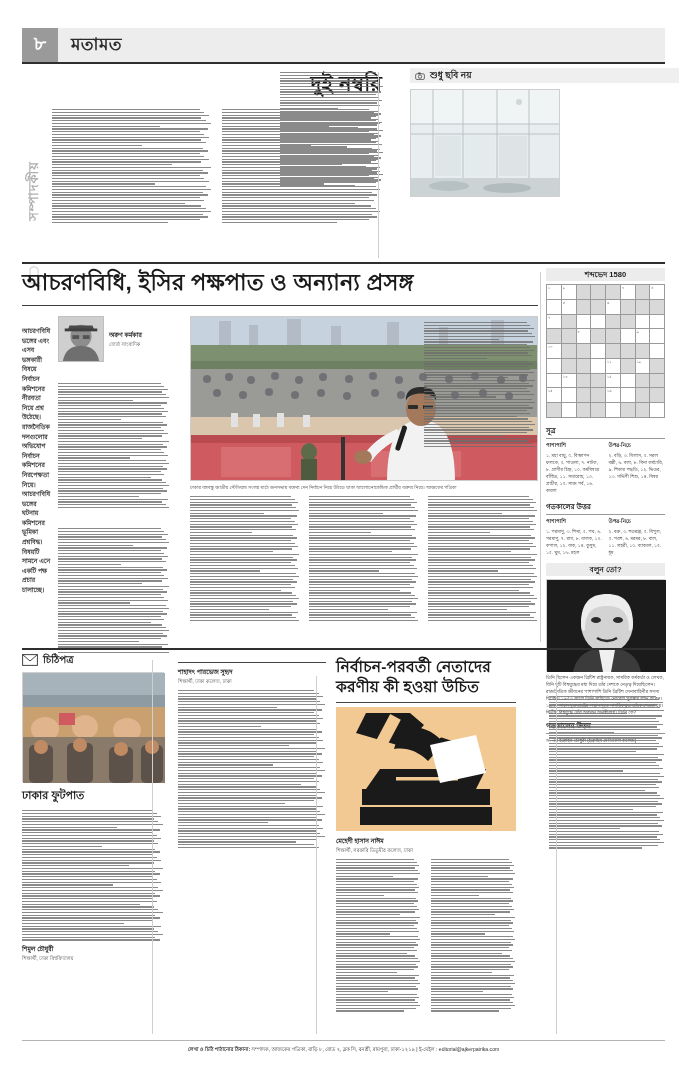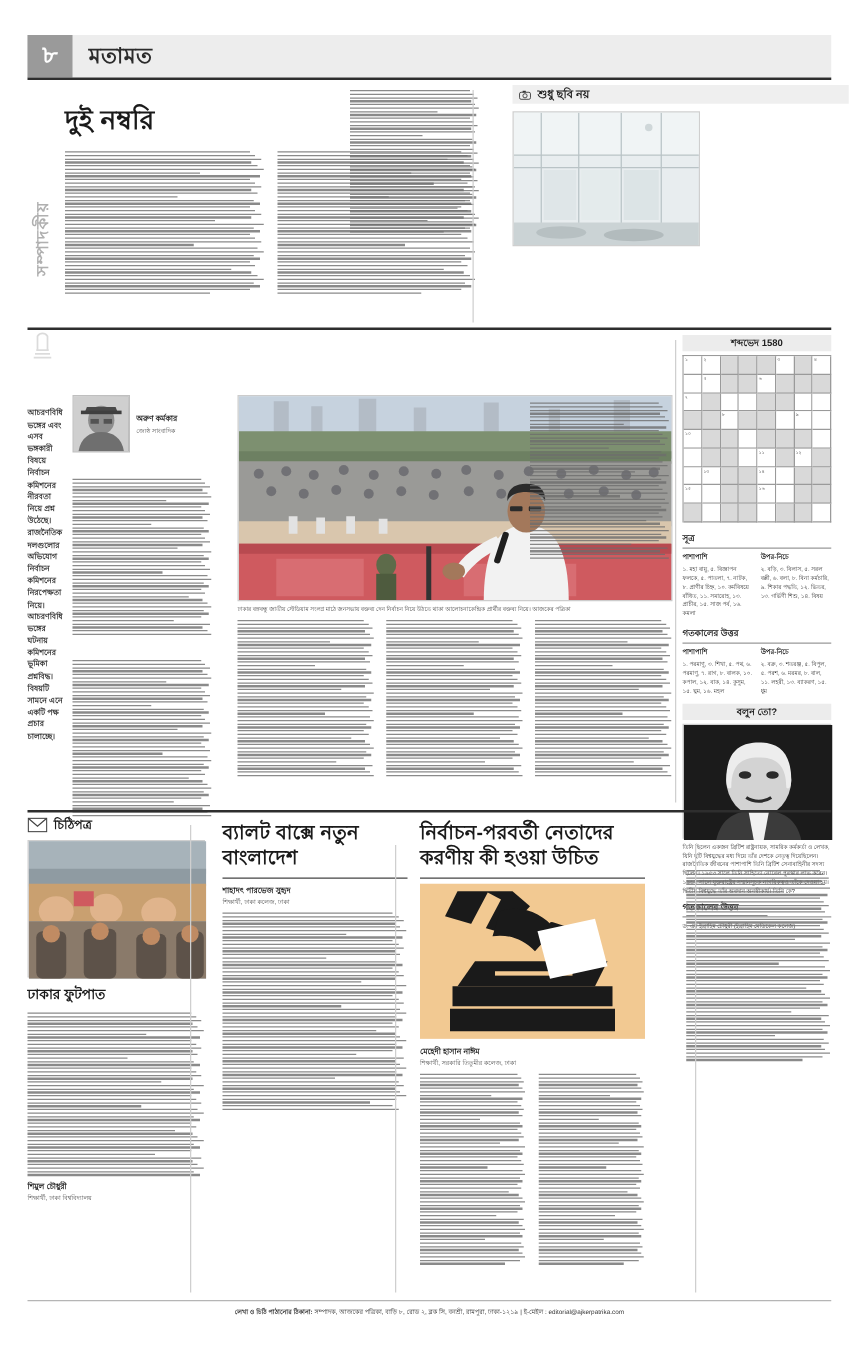--- a/index.html
+++ b/index.html
@@ -54,21 +54,21 @@
   }
   .vert-label span {
     writing-mode:vertical-rl; transform:rotate(180deg);
     font-size:13px; font-weight:bold; color:#b0b0b0; letter-spacing:1px;
   }
   .vert-logo {
     position:absolute; left:2px; top:196px; width:20px; height:26px;
     opacity:.35;
   }
 
-  .edit-wrap { position:absolute; left:30px; top:12px; width:330px; }
+  .edit-wrap { position:absolute; left:30px; top:0; width:330px;text-align:right; }
   .edit-title { font-size:21px; font-weight:bold; letter-spacing:.2px; margin-bottom:6px; }
   .edit-standfirst { font-size:7.6px; line-height:12.5px; color:#1c1c1c; font-weight:bold; margin-bottom:7px; }
   .edit-cols { display:flex; gap:9px; }
   .edit-cols > div { flex:1; }
 
   
   .photo-feature { position:absolute; left:388px; top:0px; width:269px; }
   .pf-head { display:flex; align-items:center; gap:5px; background:#efefef; height:15px; padding-left:5px; }
   .pf-icon { width:10px; height:10px; }
   .pf-title { font-size:9px; font-weight:bold; color:#222; }
@@ -362,20 +362,24 @@
             <circle cx="108" cy="12" r="3" fill="#cfd7d9"></circle>
           </svg>
         </div>
       </div>
     </div>
   </div>
 
   <div class="hr-thick" style="top:262px;"></div>
 
   <div class="band-main">
+    <div class="main-left">
+      <div class="main-headline">আচরণবিধি, ইসির পক্ষপাত ও অন্যান্য প্রসঙ্গ</div>
+      <div class="main-rule"></div>
+    </div>
 
     <div class="kicker">আচরণবিধি ভঙ্গের এবং এসব ভঙ্গকারী বিষয়ে নির্বাচন কমিশনের নীরবতা নিয়ে প্রশ্ন উঠেছে। রাজনৈতিক দলগুলোর অভিযোগ নির্বাচন কমিশনের নিরপেক্ষতা নিয়ে। আচরণবিধি ভঙ্গের ঘটনায় কমিশনের ভূমিকা প্রশ্নবিদ্ধ। বিষয়টি সামনে এনে একটি পক্ষ প্রচার চালাচ্ছে।</div>
 
     <div class="author-card">
       <div class="author-photo">
         <svg viewBox="0 0 46 46" width="44" height="44">
           <rect width="46" height="46" fill="#cfcfcf"></rect>
           <ellipse cx="23" cy="20" rx="11" ry="12" fill="#8d8d8d"></ellipse>
           <path d="M9 14h28l-2-5H11z" fill="#4a4a4a"></path>
           <rect x="6" y="12" width="34" height="3" fill="#3f3f3f"></rect>
@@ -1016,21 +1020,20 @@
           <i style="width:97%"></i>
         </div>
       <div class="r-byline" style="margin-top:3px;">শিমুল চৌধুরী</div>
       <div class="r-byrole">শিক্ষার্থী, ঢাকা বিশ্ববিদ্যালয়</div>
     </div>
 
     <div class="readers">
 
       <div class="reader-cols">
         <div class="rc-a">
-          <div class="r-head">ব্যালট বাক্সে নতুন বাংলাদেশ</div>
           <div class="r-rule"></div>
           <div class="r-byline">শাহাদৎ পারভেজ সুহৃদ</div>
           <div class="r-byrole">শিক্ষার্থী, ঢাকা কলেজ, ঢাকা</div>
           <div class="lines dense">
               <i style="width:92%"></i>
               <i style="width:95%"></i>
               <i style="width:98%"></i>
               <i style="width:93%"></i>
               <i style="width:96%"></i>
               <i style="width:99%"></i>

